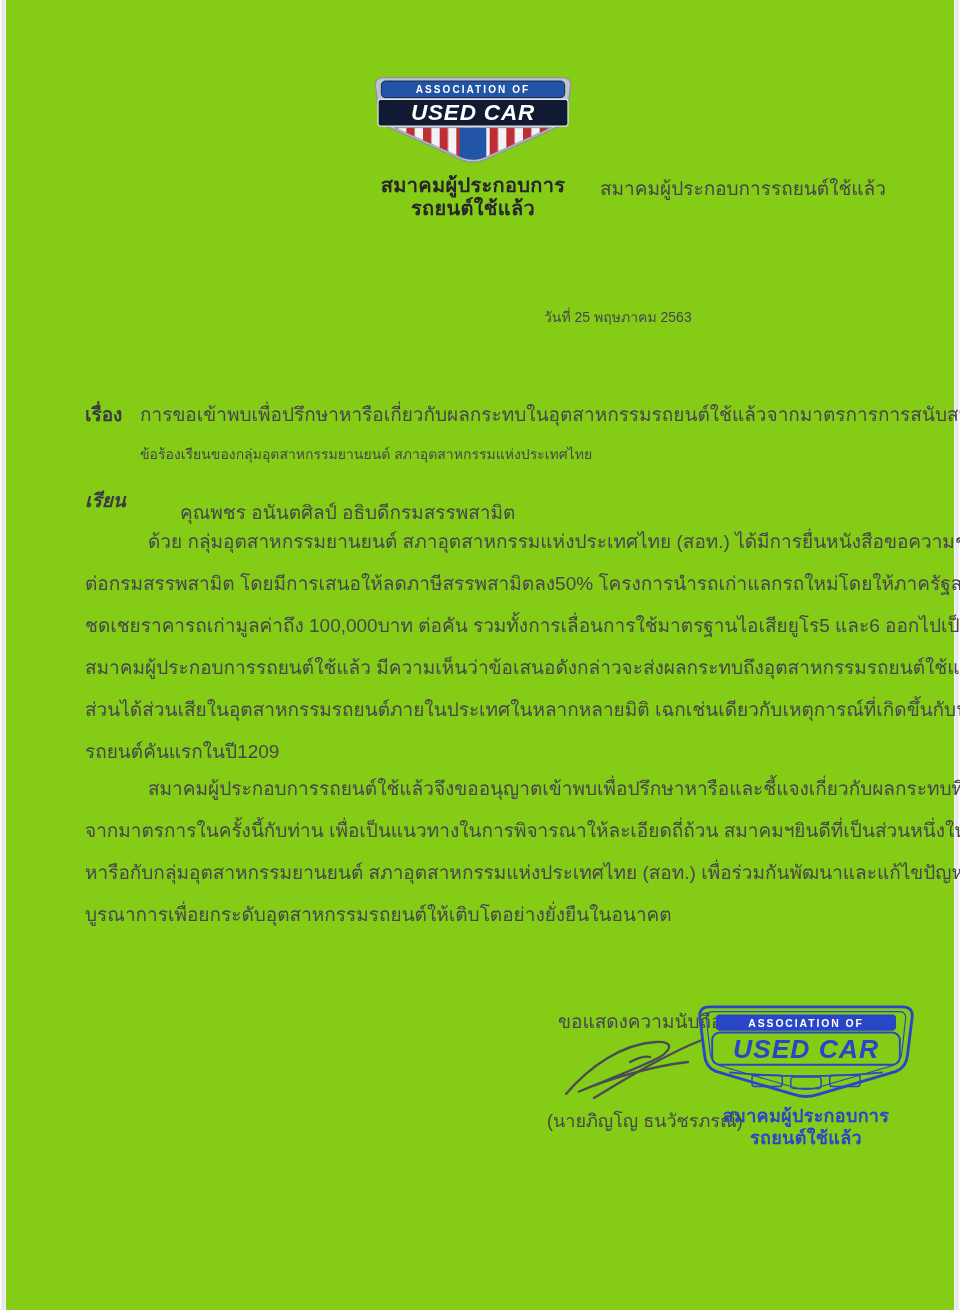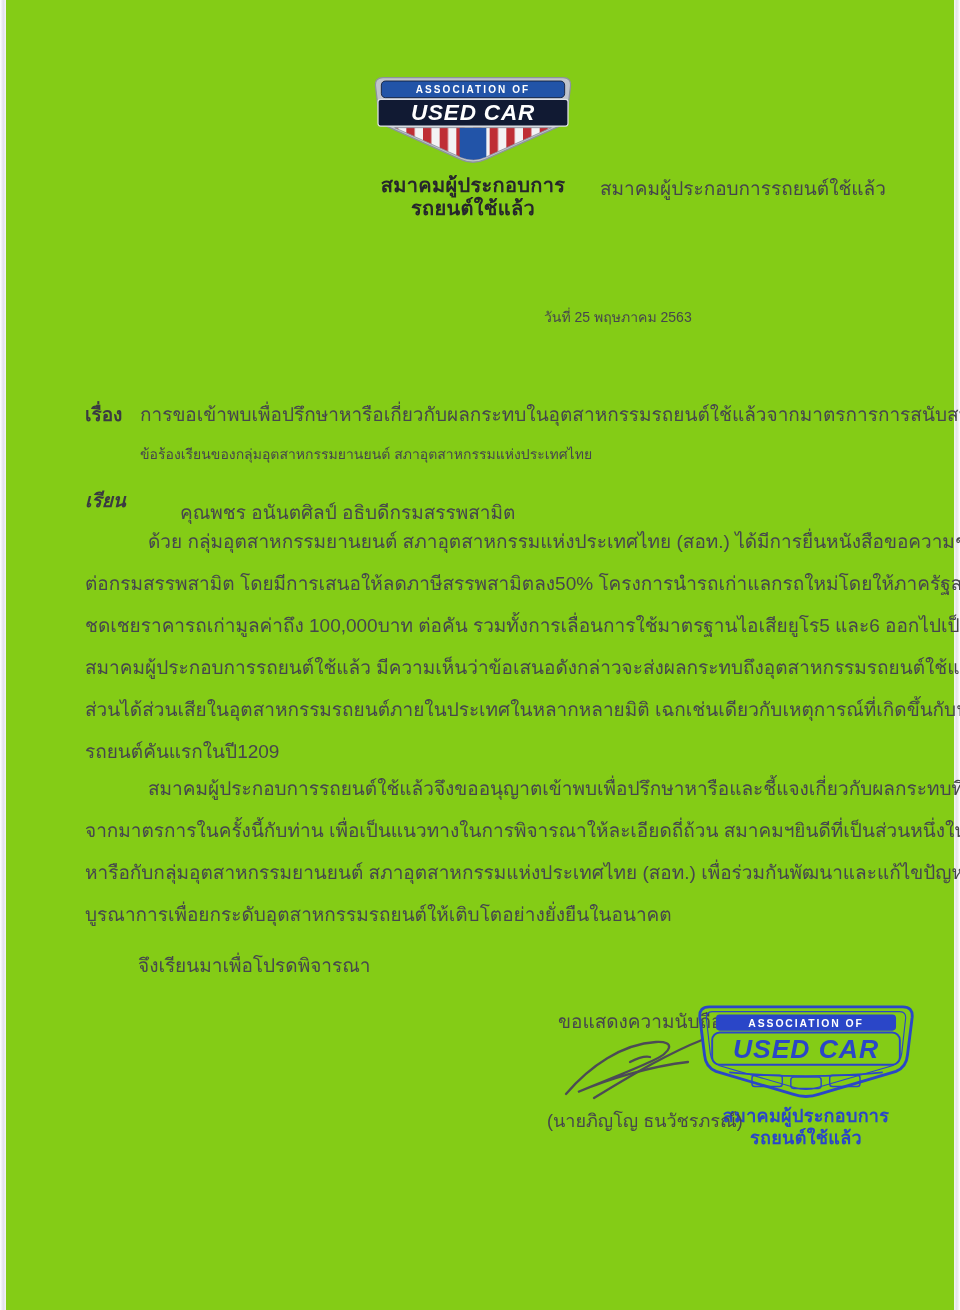--- a/index.html
+++ b/index.html
@@ -99,21 +99,20 @@
     <div class="bline">รถยนต์คันแรกในปี1209</div>
   </div>
 
   <div class="para para2">
     <div class="bline indent">สมาคมผู้ประกอบการรถยนต์ใช้แล้วจึงขออนุญาตเข้าพบเพื่อปรึกษาหารือและชี้แจงเกี่ยวกับผลกระทบที่จะเกิดขึ้น</div>
     <div class="bline">จากมาตรการในครั้งนี้กับท่าน เพื่อเป็นแนวทางในการพิจารณาให้ละเอียดถี่ถ้วน สมาคมฯยินดีที่เป็นส่วนหนึ่งในการร่วม</div>
     <div class="bline">หารือกับกลุ่มอุตสาหกรรมยานยนต์ สภาอุตสาหกรรมแห่งประเทศไทย (สอท.) เพื่อร่วมกันพัฒนาและแก้ไขปัญหาในเชิง</div>
     <div class="bline">บูรณาการเพื่อยกระดับอุตสาหกรรมรถยนต์ให้เติบโตอย่างยั่งยืนในอนาคต</div>
   </div>
 
-  <div class="abs closing">จึงเรียนมาเพื่อโปรดพิจารณา</div>
 
   <div class="abs salutation">ขอแสดงความนับถือ</div>
 
   <svg class="signature" width="150" height="75" viewBox="0 0 150 75">
     <g fill="none" stroke="#4b4b55" stroke-width="2.3" stroke-linecap="round">
       <path d="M6,62 C30,34 62,12 96,10 C116,9 112,20 92,29 C66,41 36,52 18,60 C48,47 92,34 128,30"></path>
       <path d="M34,66 C64,48 106,22 142,8"></path>
       <path d="M70,30 C78,26 86,24 90,25"></path>
     </g>
   </svg>

